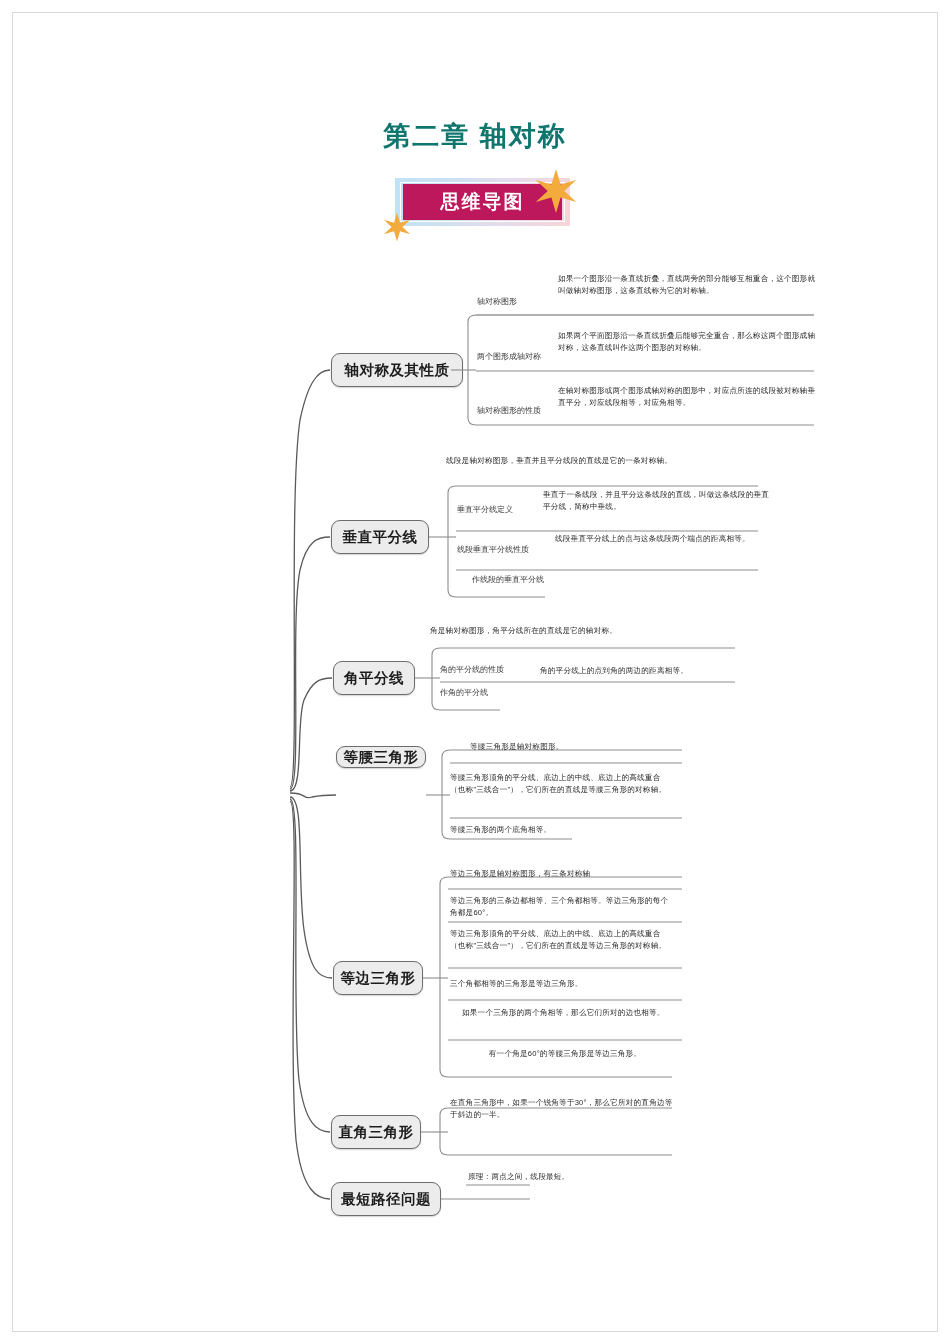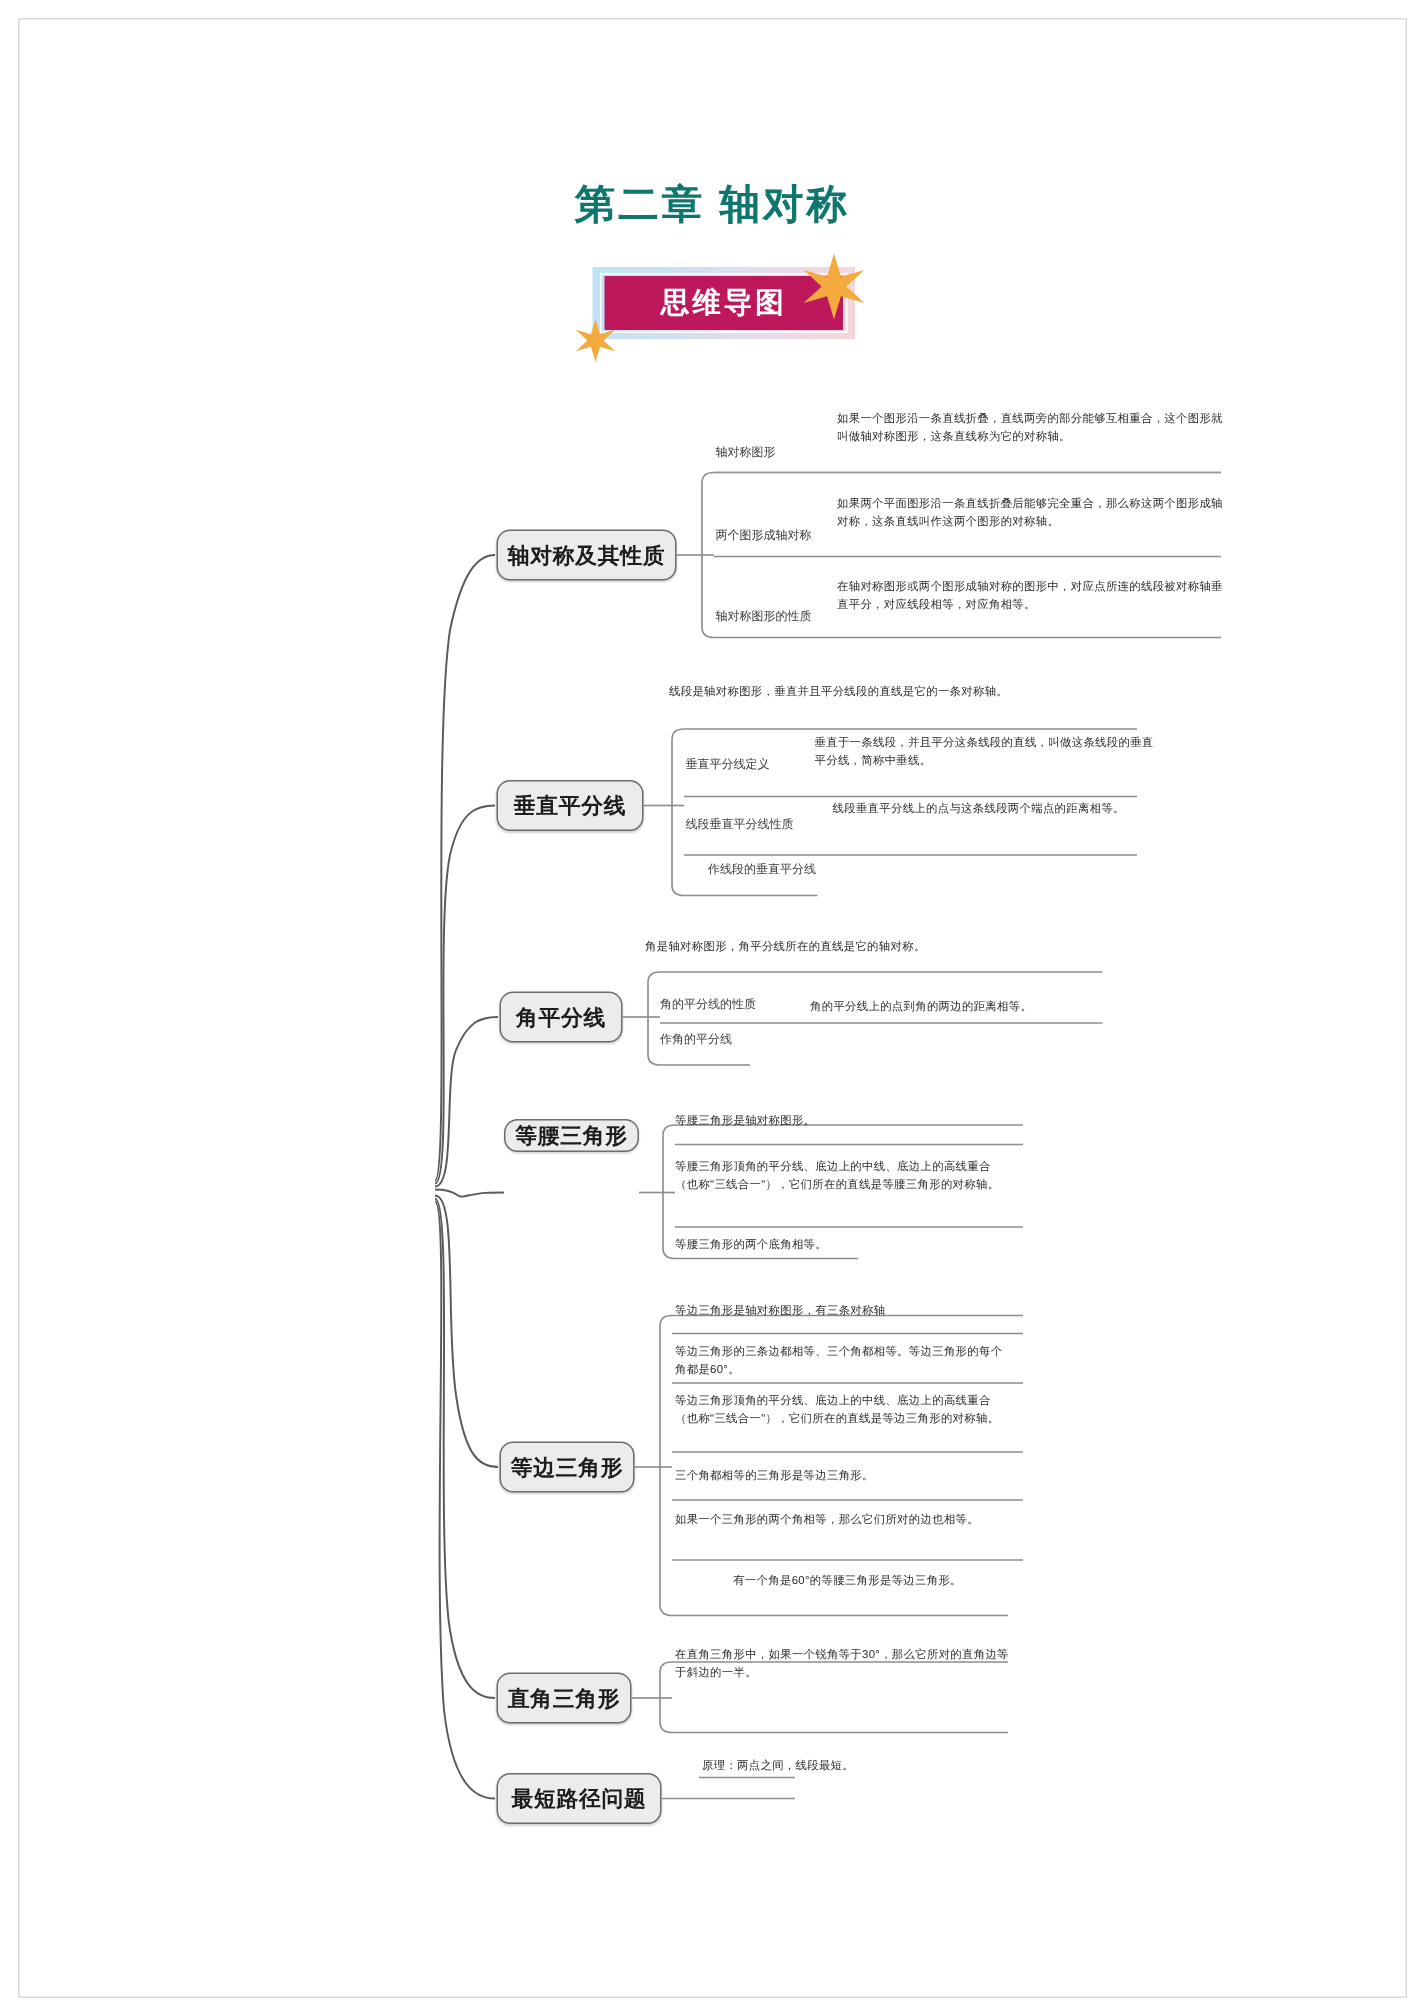--- a/index.html
+++ b/index.html
@@ -128,21 +128,21 @@
       <path d="M290,793 C308,793 302,800 312,797 C322,795 325,795 336,795"></path>
 
       <path d="M290,797 C305,797 297,880 304,930 C310,972 320,978 332,978"></path>
 
       <path d="M290,799 C302,799 291,1000 299,1080 C305,1125 318,1132 330,1132"></path>
 
       <path d="M290,801 C300,801 288,1040 296,1140 C302,1192 318,1199 330,1199"></path>
     </g>
   </svg>
 
-  <div class="l1" style="left:331px;top:353px;width:120px;height:34px;">
+  <div class="l1" style="left:331px;top:353px;width:132px;height:34px;">
     <span>轴对称及其性质</span>
   </div>
 
   <div class="l1" style="left:331px;top:520px;width:98px;height:34px;">
     <span>垂直平分线</span>
   </div>
 
   <div class="l1" style="left:333px;top:661px;width:82px;height:34px;">
     <span>角平分线</span>
   </div>
@@ -241,28 +241,28 @@
 
   <div class="l2-label" style="left:472px;top:574px;font-family:Liberation Serif, serif;">作线段的垂直平分线</div>
 
   <div class="detail" style="left:430px;top:625px;width:230px;">角是轴对称图形，角平分线所在的直线是它的轴对称。</div>
 
   <div class="l2-label" style="left:440px;top:664px;">角的平分线的性质</div>
   <div class="detail" style="left:540px;top:665px;width:230px;">角的平分线上的点到角的两边的距离相等。</div>
 
   <div class="l2-label" style="left:440px;top:687px;">作角的平分线</div>
 
-  <div class="detail" style="left:450px;top:741px;width:230px;">等腰三角形是轴对称图形。</div>
+  <div class="detail" style="left:470px;top:741px;width:230px;font-family:Liberation Mono, monospace;">等腰三角形是轴对称图形。</div>
   <div class="detail" style="left:450px;top:772px;width:226px;">等腰三角形顶角的平分线、底边上的中线、底边上的高线重合（也称"三线合一"），它们所在的直线是等腰三角形的对称轴。</div>
   <div class="detail" style="left:450px;top:824px;width:230px;">等腰三角形的两个底角相等。</div>
 
   <div class="detail" style="left:450px;top:868px;width:230px;">等边三角形是轴对称图形，有三条对称轴</div>
   <div class="detail" style="left:450px;top:895px;width:226px;">等边三角形的三条边都相等、三个角都相等。等边三角形的每个角都是60°。</div>
   <div class="detail" style="left:450px;top:928px;width:226px;">等边三角形顶角的平分线、底边上的中线、底边上的高线重合（也称"三线合一"），它们所在的直线是等边三角形的对称轴。</div>
   <div class="detail" style="left:450px;top:978px;width:230px;">三个角都相等的三角形是等边三角形。</div>
-  <div class="detail" style="left:450px;top:1007px;width:226px;">如果一个三角形的两个角相等，那么它们所对的边也相等。</div>
+  <div class="detail" style="left:462px;top:1007px;width:226px;">如果一个三角形的两个角相等，那么它们所对的边也相等。</div>
   <div class="detail" style="left:450px;top:1048px;width:230px;text-align:center;">有一个角是60°的等腰三角形是等边三角形。</div>
 
   <div class="detail" style="left:450px;top:1097px;width:226px;">在直角三角形中，如果一个锐角等于30°，那么它所对的直角边等于斜边的一半。</div>
 
   <div class="detail" style="left:468px;top:1171px;width:230px;">原理：两点之间，线段最短。</div>
 
 </div>
 
 </body></html>

